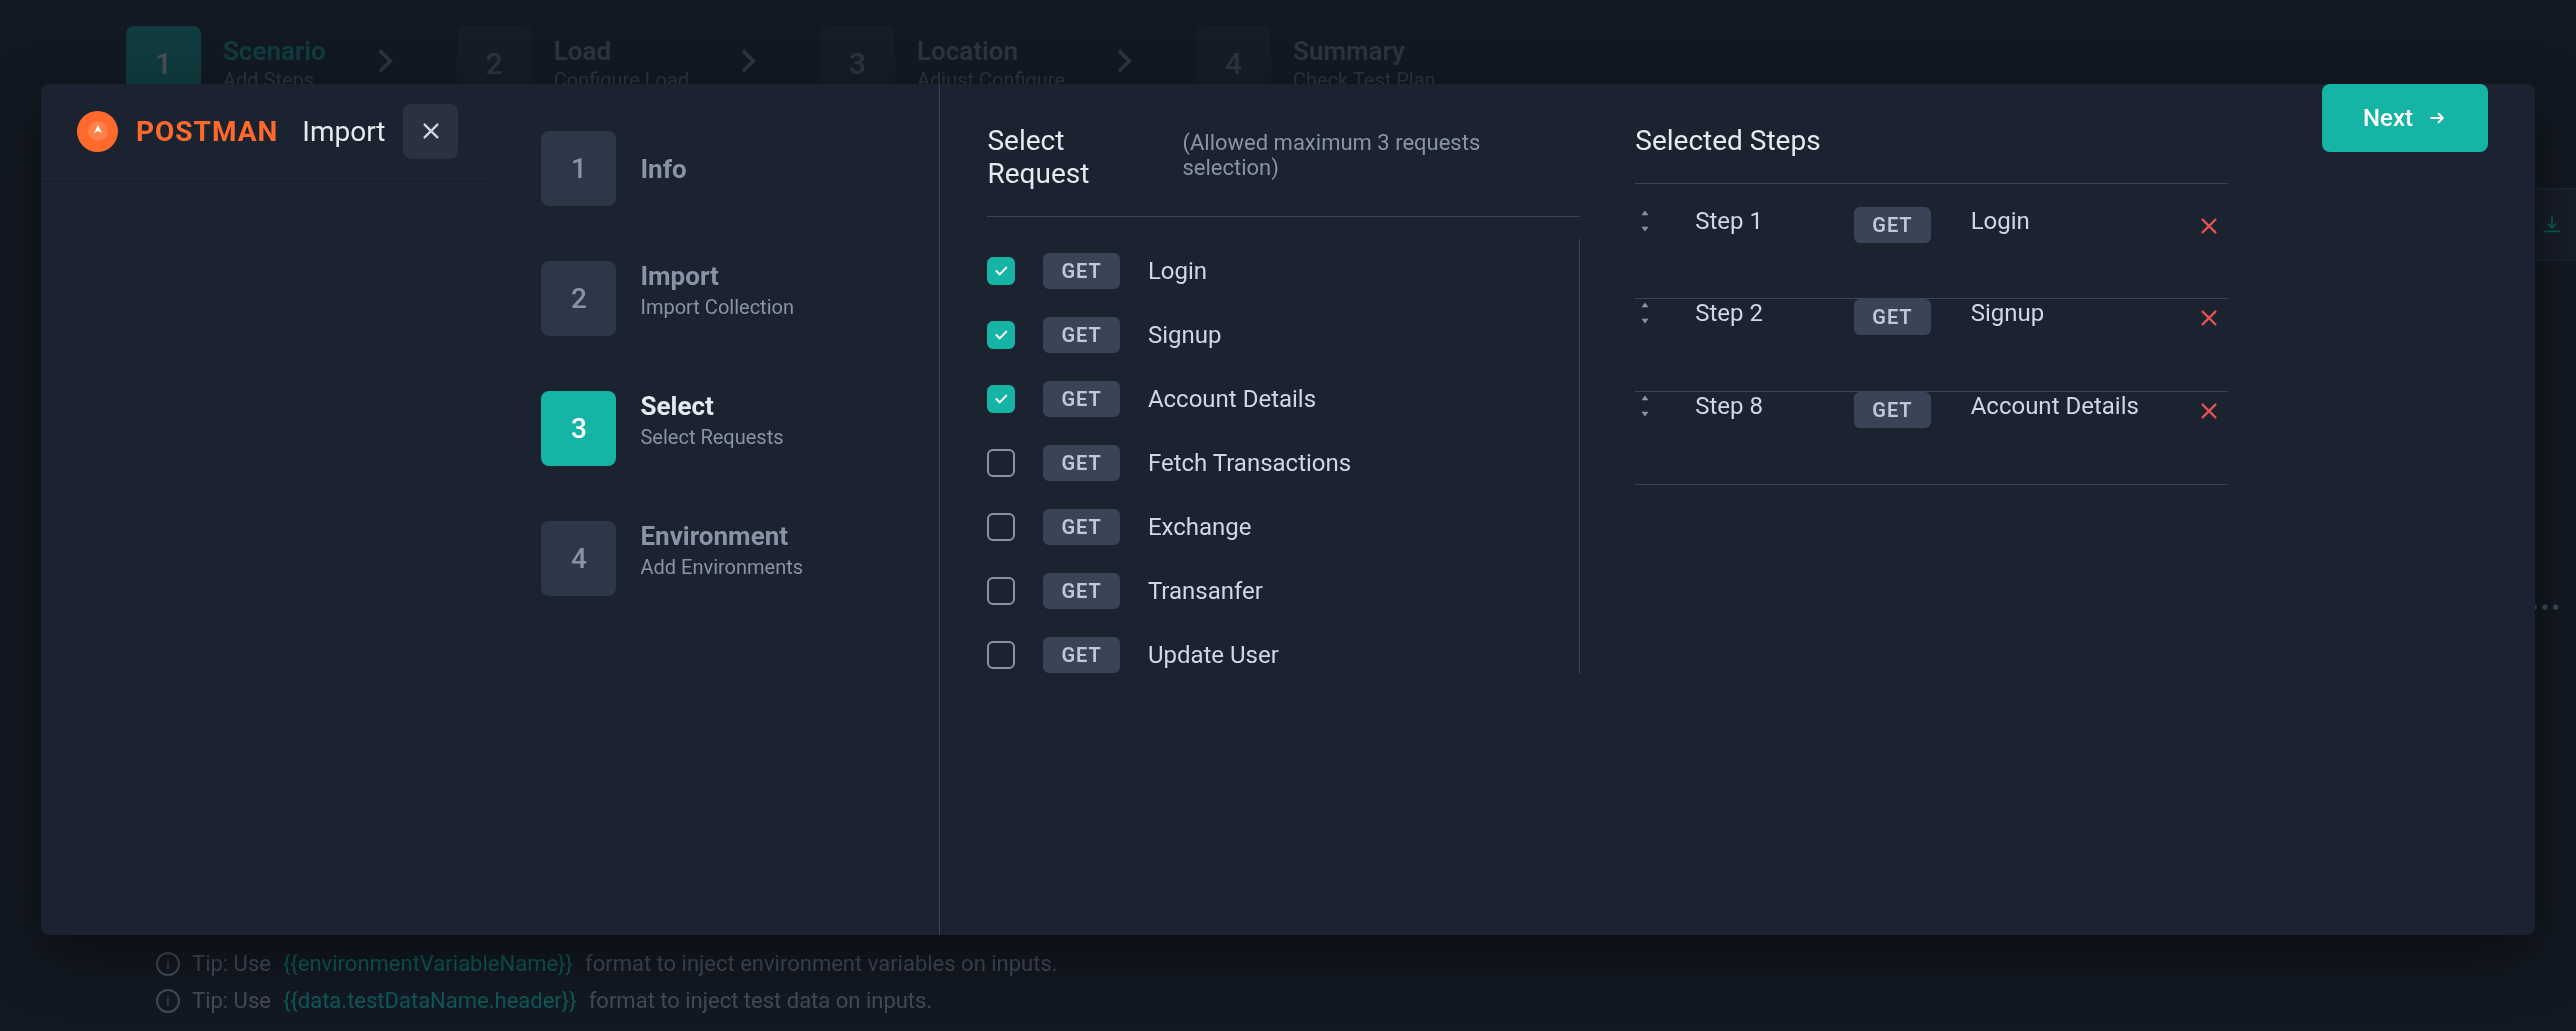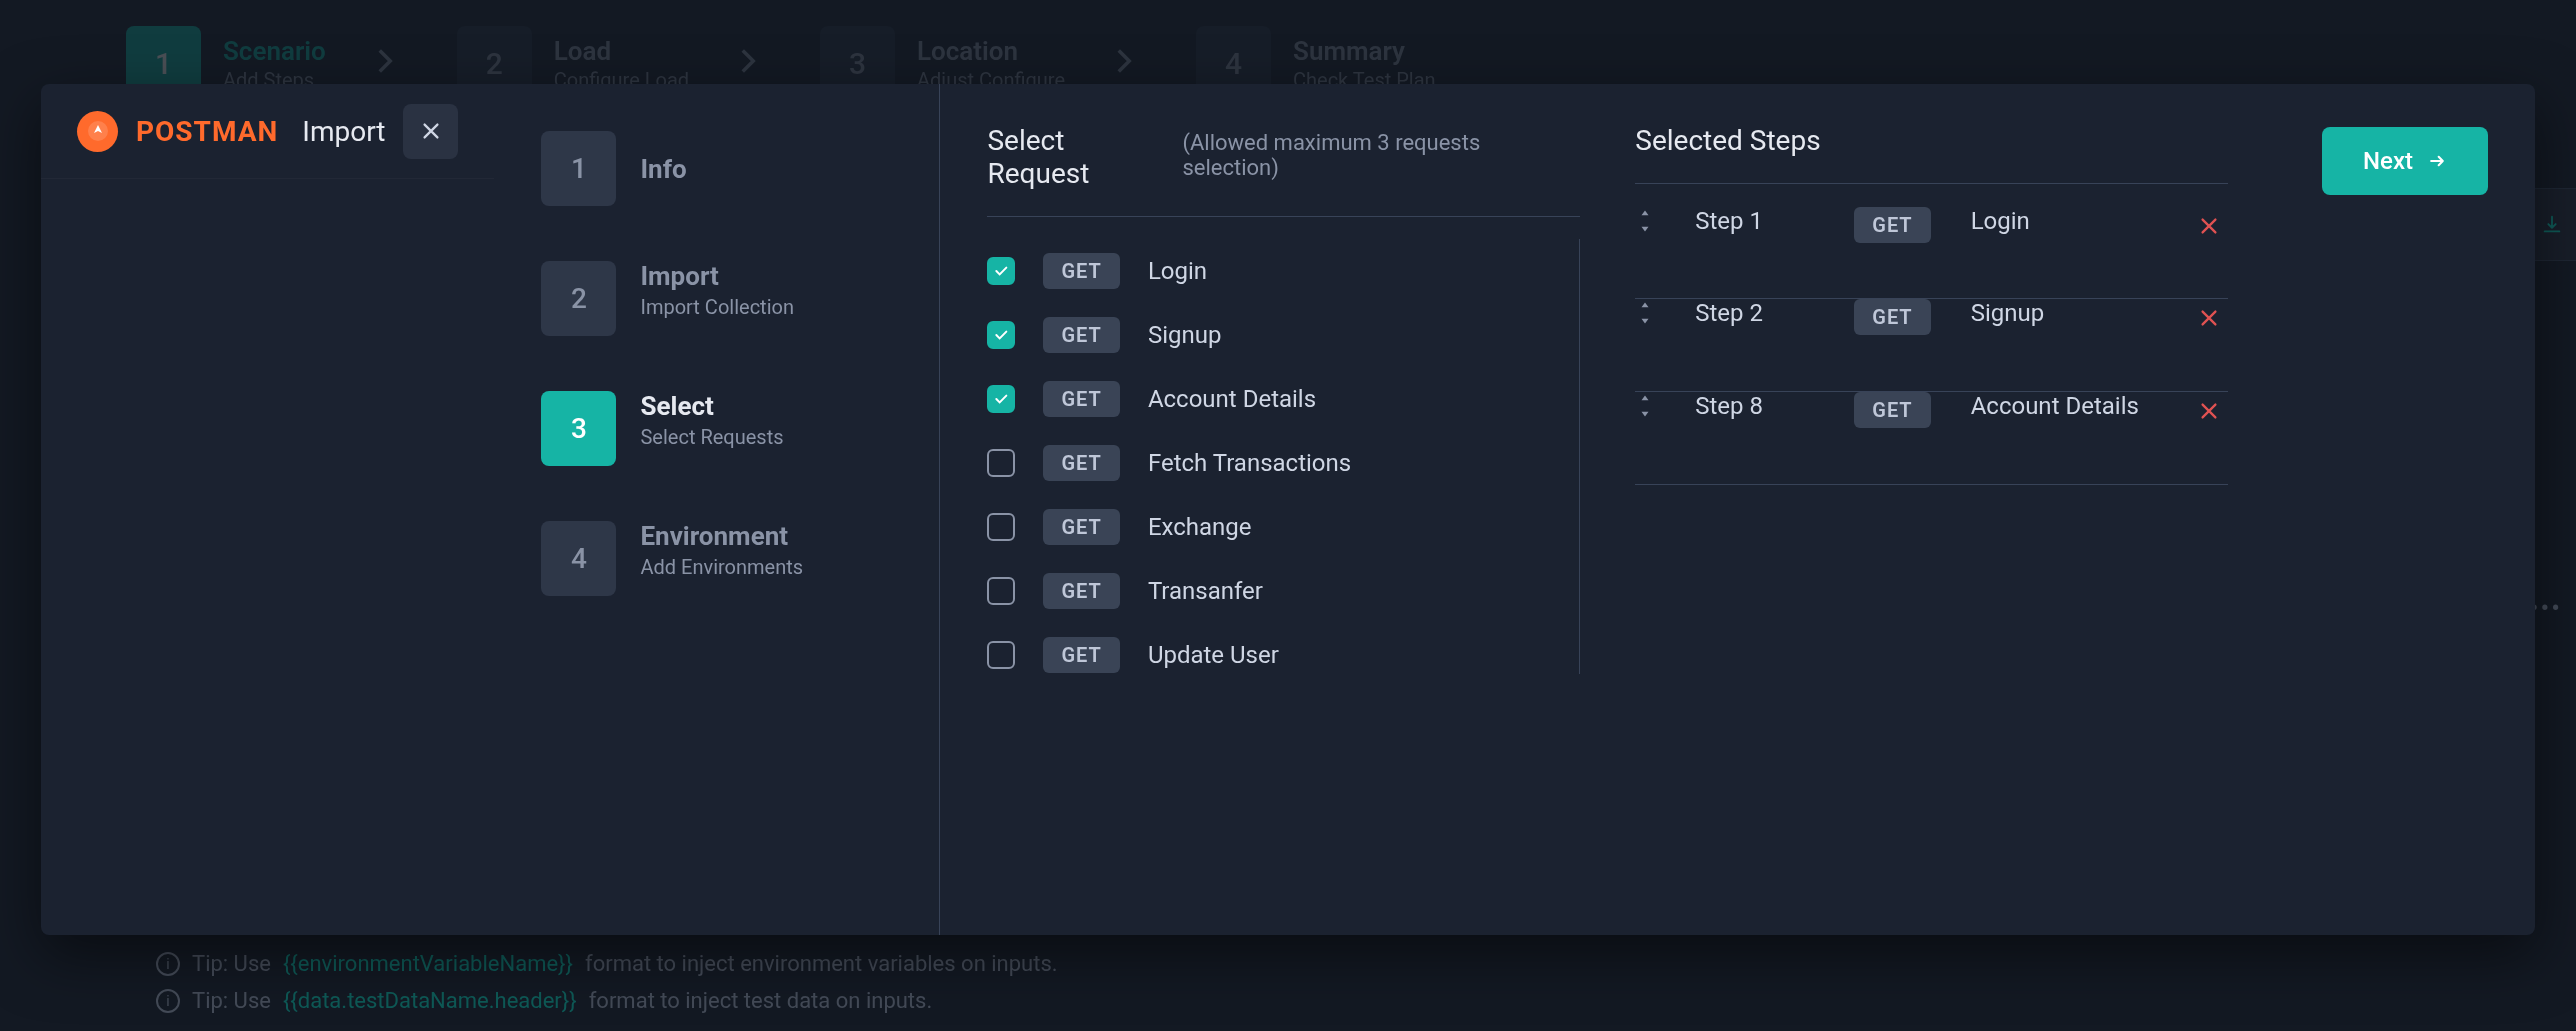--- a/index.html
+++ b/index.html
@@ -143,21 +143,21 @@
     display:flex;align-items:flex-start;gap:40px;
     height:93px;border-bottom:1px solid var(--border);
   }
   .step-row:first-child{border-top:1px solid transparent;}
   .drag{color:var(--text-dim);cursor:grab;}
   .step-label{font-size:24px;color:var(--text);min-width:119px;}
   .step-row .method{background:var(--chip);}
   .step-name{font-size:24px;color:var(--text);}
   .remove{margin-left:auto;color:var(--danger);cursor:pointer;padding:8px;}
 
-  .footer{height:111px;display:flex;align-items:flex-end;justify-content:flex-end;padding:0 47px;}
+  .footer{height:111px;display:flex;align-items:flex-start;justify-content:flex-end;padding:0 47px;}
   .next-btn{
     background:var(--accent);color:#fff;font-size:24px;font-weight:500;
     padding:20px 41px;border-radius:8px;display:flex;align-items:center;gap:14px;cursor:pointer;
   }
   .chev-ic{display:inline-block;}
 </style>
 </head>
 <body>
 
 <div class="bg-wizard">

